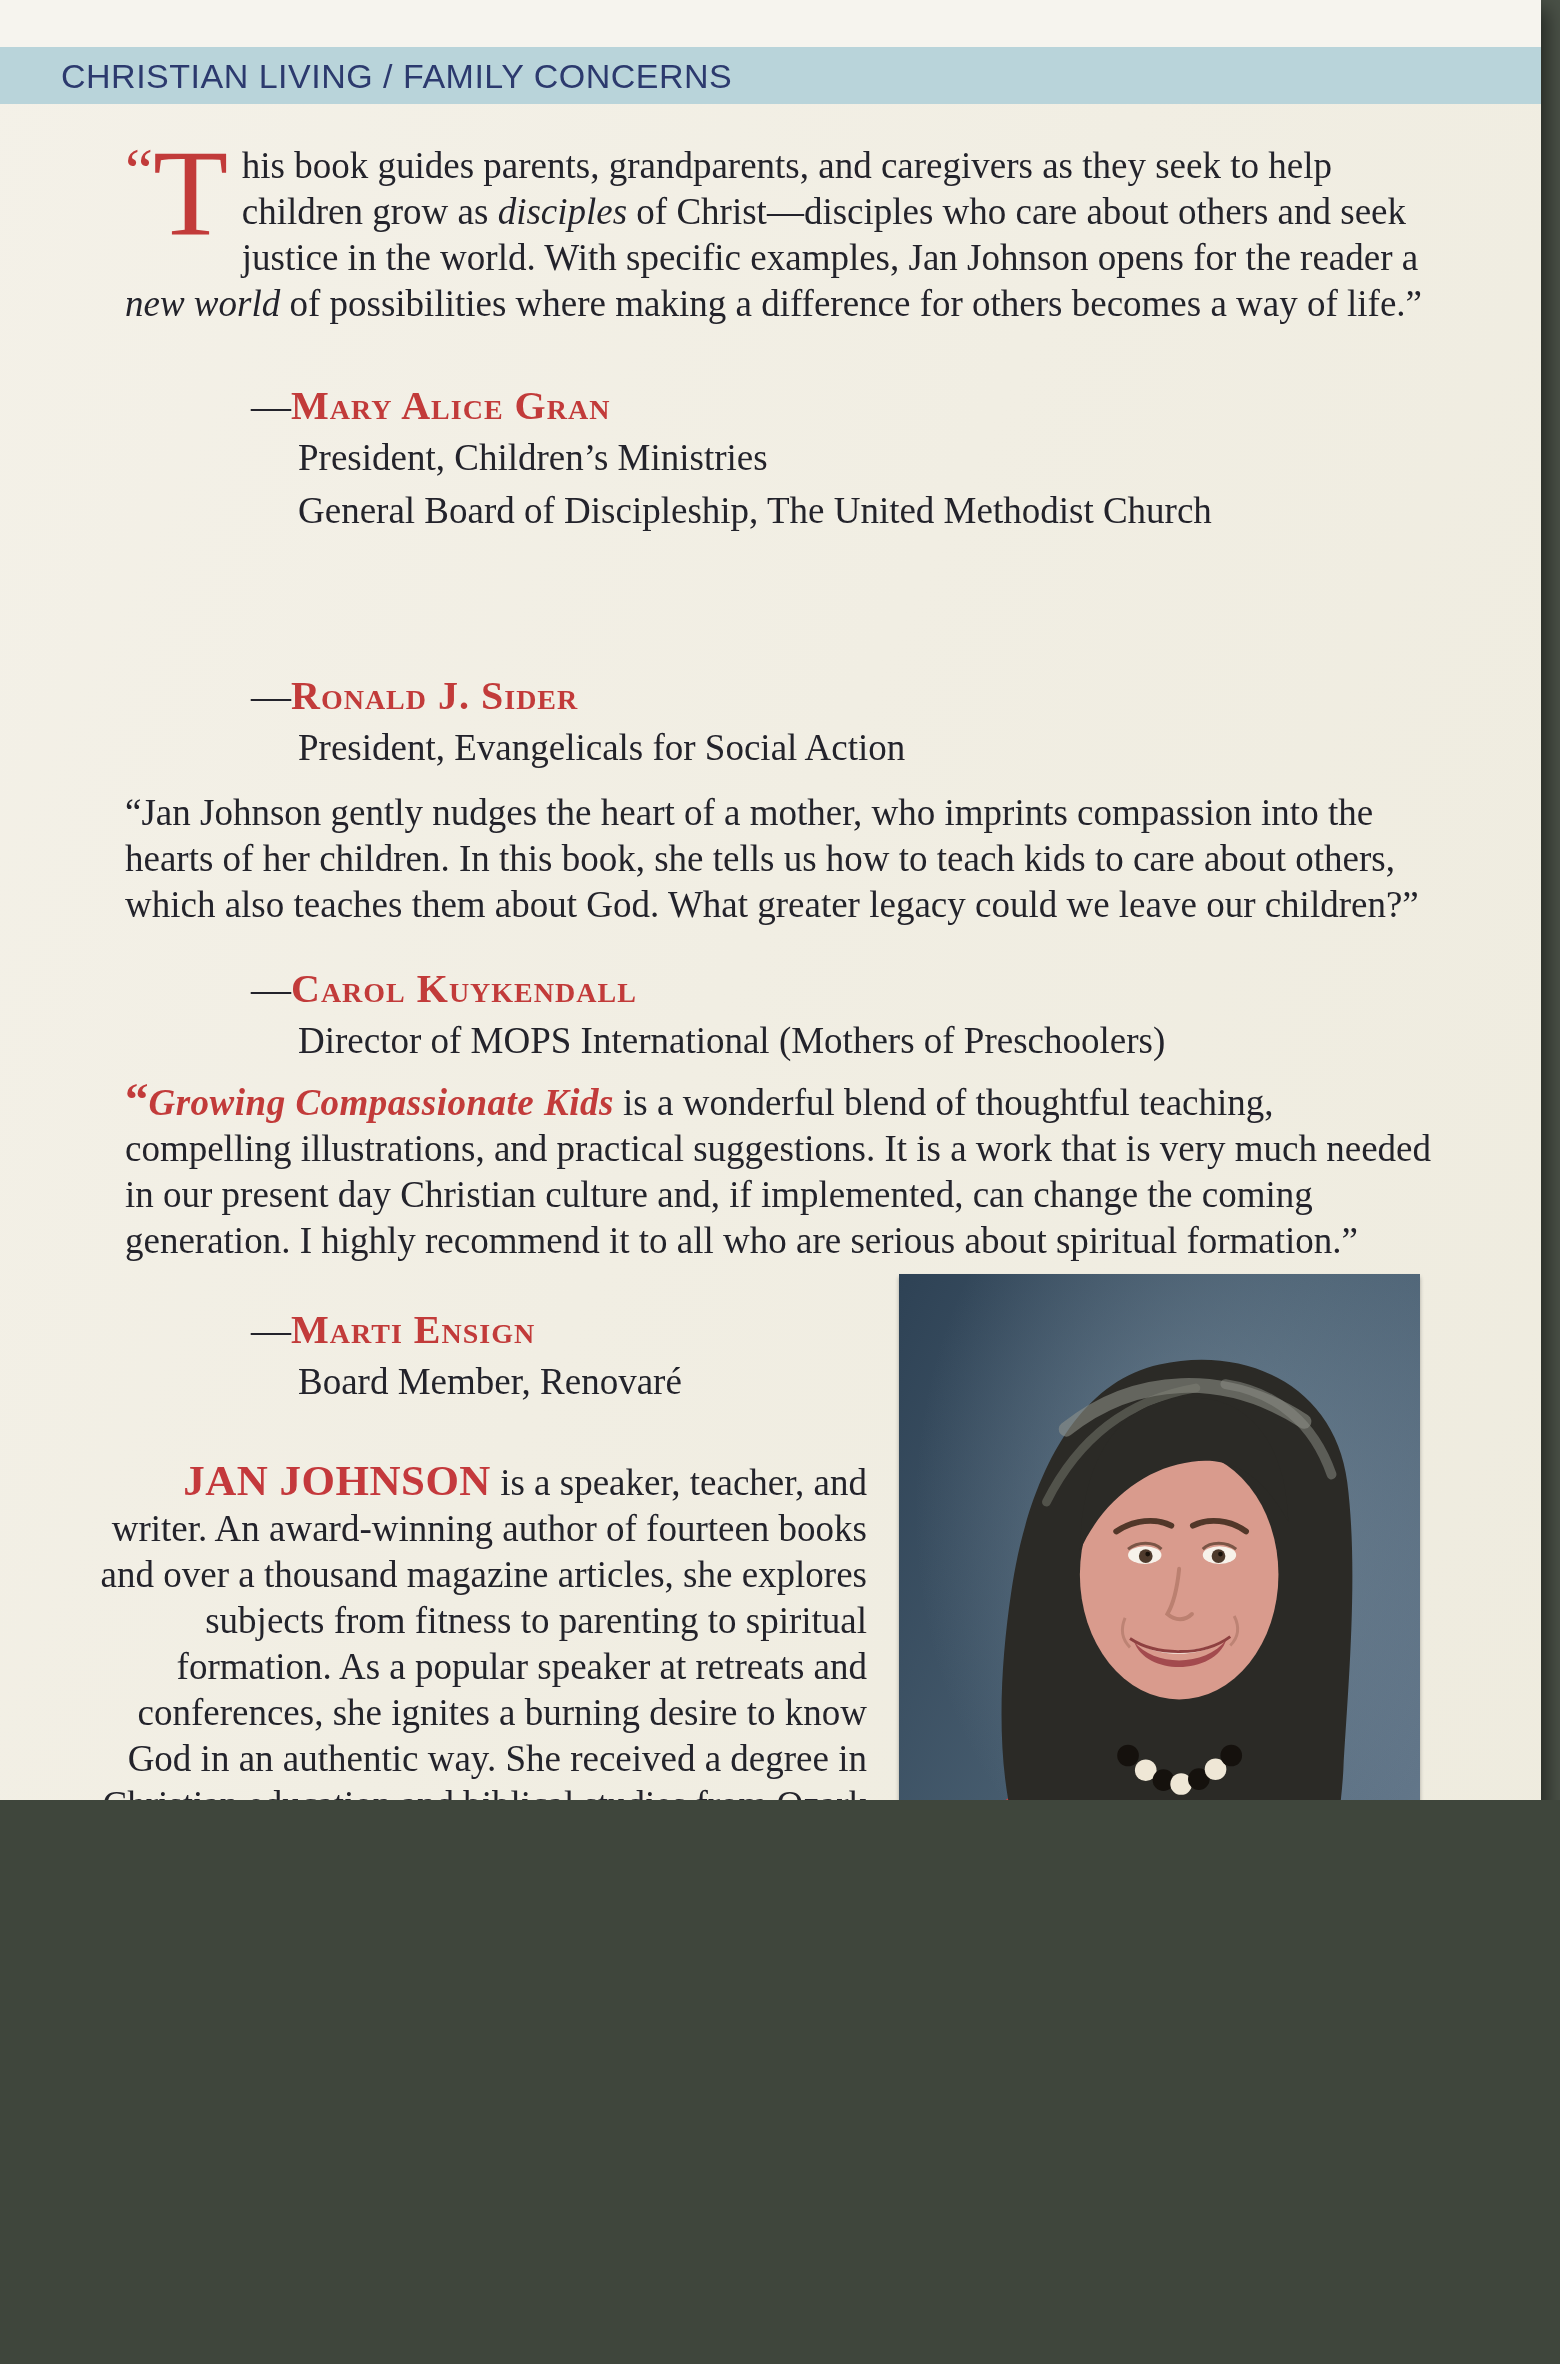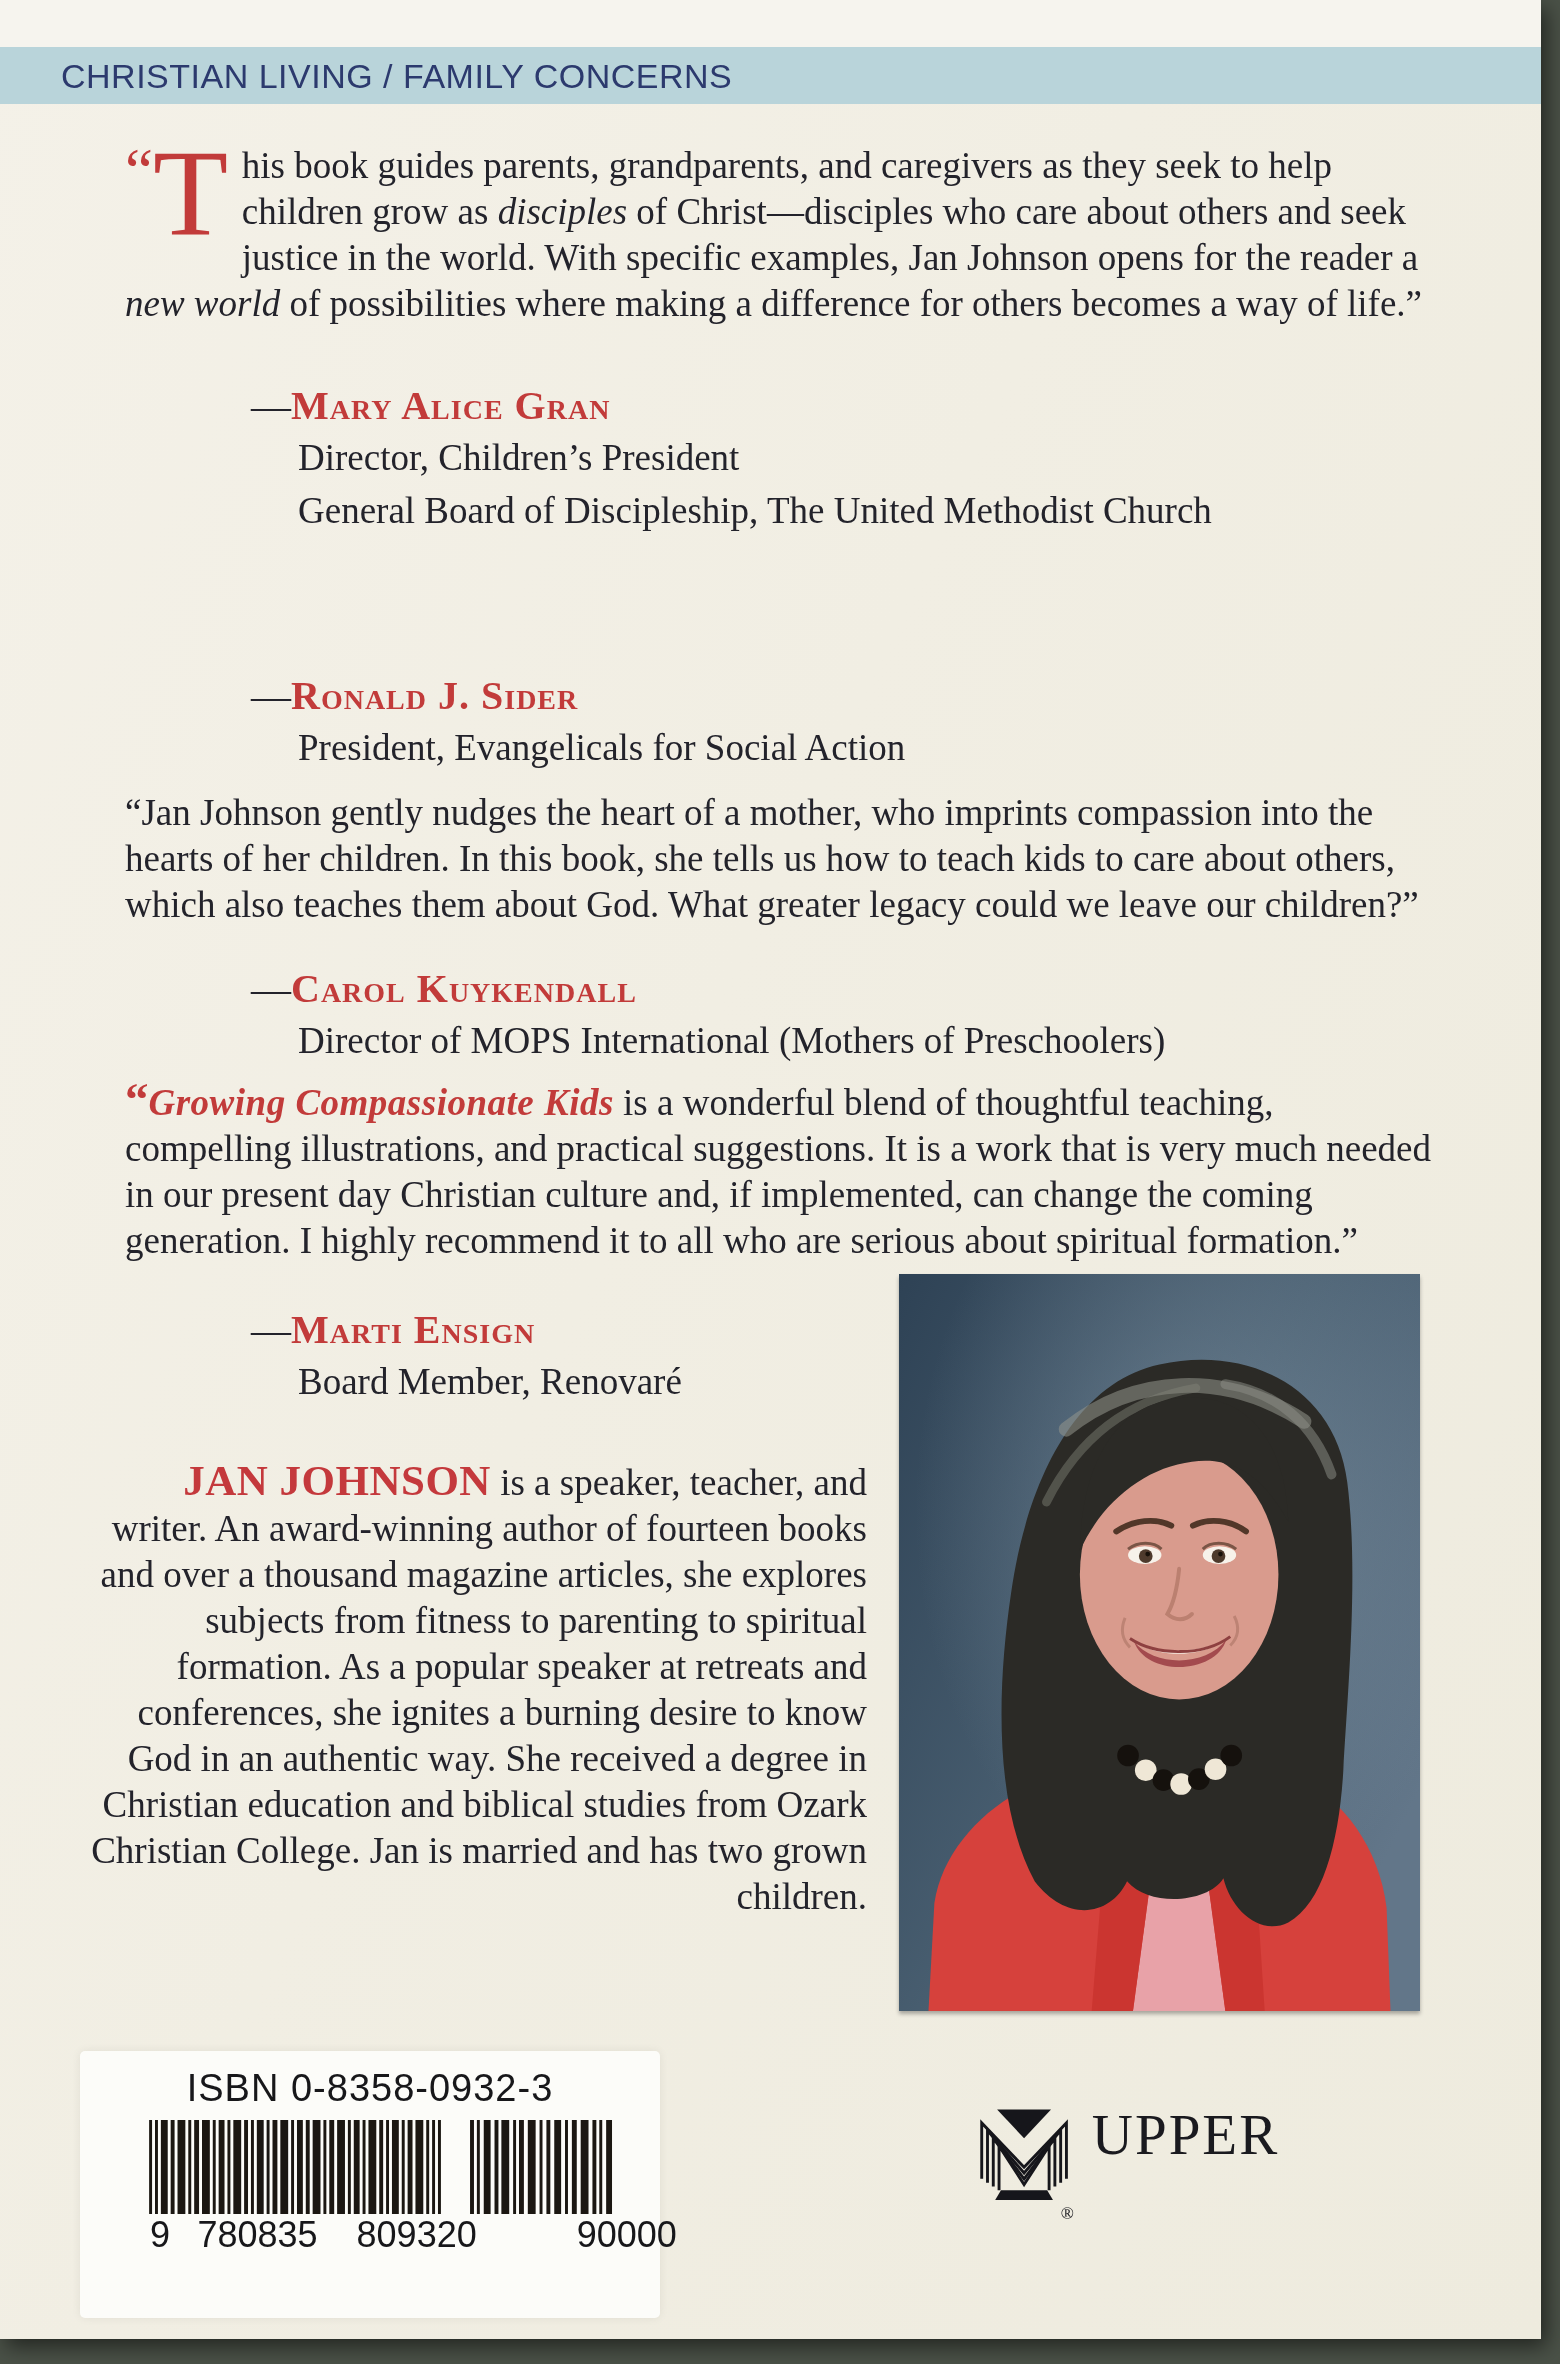--- a/index.html
+++ b/index.html
@@ -1,19 +1,19 @@
 <!DOCTYPE html>
 <html><head>
 <meta charset="utf-8">
 <style>
   * { margin:0; padding:0; box-sizing:border-box; }
   html,body { background:#3f463c; }
   body { font-family:"Liberation Serif","DejaVu Serif",serif; }
 
-  .scan { position:relative; width:1560px; height:2364px; background:#4a5147; overflow:hidden; }
+  .scan { position:relative; width:1560px; height:1800px; background:#4a5147; overflow:hidden; }
 
   .cover {
     position:absolute; left:0; top:0; width:1541px; height:2339px;
     background:linear-gradient(115deg,#f4f1e8 0%, #f1eee3 45%, #eeebde 100%);
     box-shadow:5.9px 7.8px 19.6px rgba(0,0,0,.55);
   }
   .top-strip { position:absolute; top:0; left:0; right:0; height:47px; background:#f6f4ee; }
 
   .banner { position:absolute; top:47px; left:0; right:0; height:57px; background:#b9d4da; }
   .banner-text {
@@ -79,21 +79,21 @@
 
     <p class="quote" style="top:143px;">
       <span class="dropwrap">
           <span class="qq">“</span>
           <span class="dc">T</span>
         </span><span>his book guides parents, grandparents, and caregivers as they seek to help children grow as </span><em>disciples</em><span> of Christ—disciples who care about others and seek justice in the world. With specific examples, Jan Johnson opens for the reader a </span><em>new world</em><span> of possibilities where making a difference for others becomes a way of life.”</span>
     </p>
 
     <div class="attrib" style="top:380px;">
       <div class="attr-name"><span class="dash">—</span><span class="nm">Mary Alice Gran</span></div>
-      <div class="attr-role">Director, Children’s President</div>
+      <div class="attr-role">President, Children’s Ministries</div>
       <div class="attr-role">General Board of Discipleship, The United Methodist Church</div>
     </div>
 
     <div class="attrib" style="top:670px;">
       <div class="attr-name"><span class="dash">—</span><span class="nm">Ronald J. Sider</span></div>
       <div class="attr-role">President, Evangelicals for Social Action</div>
     </div>
 
     <p class="quote" style="top:790px;">
       <span>“Jan Johnson gently nudges the heart of a mother, who imprints compassion into the hearts of her children. In this book, she tells us how to teach kids to care about others, which also teaches them about God. What greater legacy could we leave our children?”</span>

